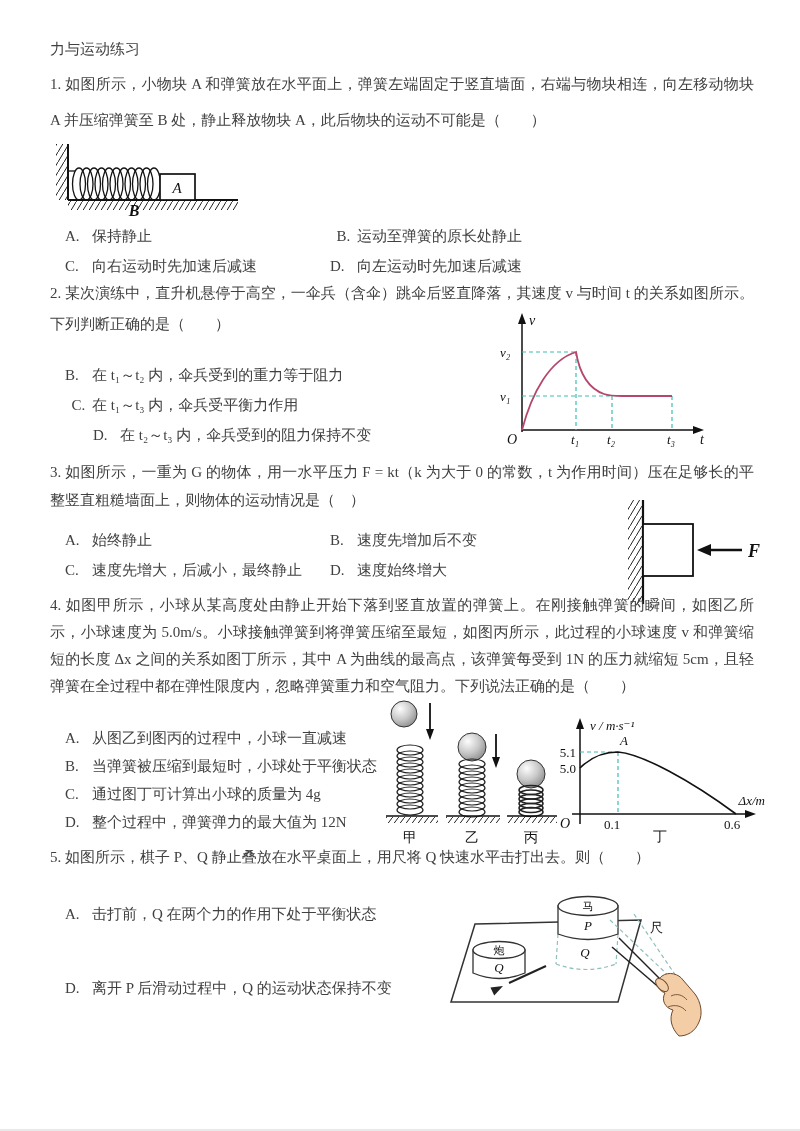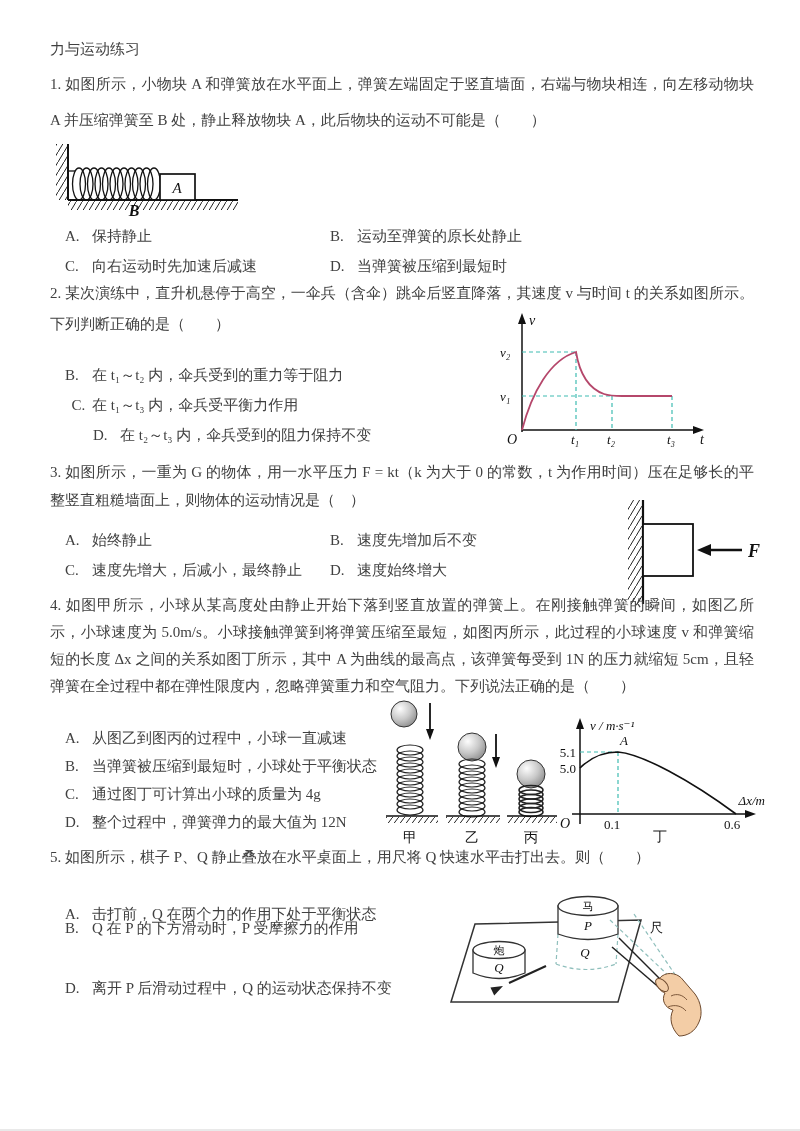--- a/index.html
+++ b/index.html
@@ -54,28 +54,28 @@
       <ellipse cx="102" cy="42" rx="6.5" ry="16"></ellipse>
     </g>
     <rect x="108" y="32" width="35" height="26" fill="#fff" stroke="#111" stroke-width="1.7"></rect>
     <text class="it" x="125" y="51" font-size="15" text-anchor="middle">A</text>
     <text class="bi" x="82" y="74" font-size="16" text-anchor="middle">B</text>
   </svg>
 
   <div class="opt" style="left:65px; top:227px;">
     <span class="k">A.</span><span>保持静止</span>
   </div>
-  <div class="opt" style="left:330px; top:227px;">
+  <div class="opt" style="left:330px; top:227px;text-align:center;">
     <span class="k">B.</span><span>运动至弹簧的原长处静止</span>
   </div>
   <div class="opt" style="left:65px; top:257px;">
     <span class="k">C.</span><span>向右运动时先加速后减速</span>
   </div>
   <div class="opt" style="left:330px; top:257px;">
-    <span class="k">D.</span><span>当弹簧被压缩到最短时</span>
+    <span class="k">D.</span><span>向左运动时先加速后减速</span>
   </div>
 
   <div class="stem lh31" style="top:278px;">2. 某次演练中，直升机悬停于高空，一伞兵（含伞）跳伞后竖直降落，其速度 v 与时间 t 的关系如图所示。下列判断正确的是（　　）</div>
 
   <div class="opt" style="left:65px; top:366px;">
     <span class="k">B.</span><span>在 t₁～t₂ 内，伞兵受到的重力等于阻力</span>
   </div>
   <div class="opt" style="left:65px; top:396px;text-align:center;">
     <span class="k">C.</span><span>在 t₁～t₃ 内，伞兵受平衡力作用</span>
   </div>
@@ -233,23 +233,20 @@
     <text x="192" y="117" font-size="13" text-anchor="middle">0.6</text>
     <text class="it" x="225" y="93" font-size="13" text-anchor="end">Δx/m</text>
     <text x="120" y="129" font-size="14" text-anchor="middle">丁</text>
   </svg>
 
   <div class="stem lh28" style="top:843px;">5. 如图所示，棋子 P、Q 静止叠放在水平桌面上，用尺将 Q 快速水平击打出去。则（　　）</div>
 
   <div class="opt" style="left:65px; top:888px;margin-top:17px;">
     <span class="k">A.</span><span>击打前，Q 在两个力的作用下处于平衡状态</span>
   </div>
-  <div class="opt" style="left:65px; top:919px;">
-    <span class="k">B.</span><span>Q 在 P 的下方滑动时，P 受摩擦力的作用</span>
-  </div>
   <div class="opt" style="left:65px; top:979px;">
     <span class="k">D.</span><span>离开 P 后滑动过程中，Q 的运动状态保持不变</span>
   </div>
 
   <svg class="fig" style="left:443px; top:876px;" width="325" height="168" viewBox="0 0 325 168">
 
     <path d="M8,126 L32,48 L198,44 L175,126 Z" fill="#fff" stroke="#333" stroke-width="1.5"></path>
 
     <g stroke="#8fbfbc" stroke-width="1.2" stroke-dasharray="4,3" fill="none">
       <line x1="115" y1="58" x2="113" y2="88"></line>

